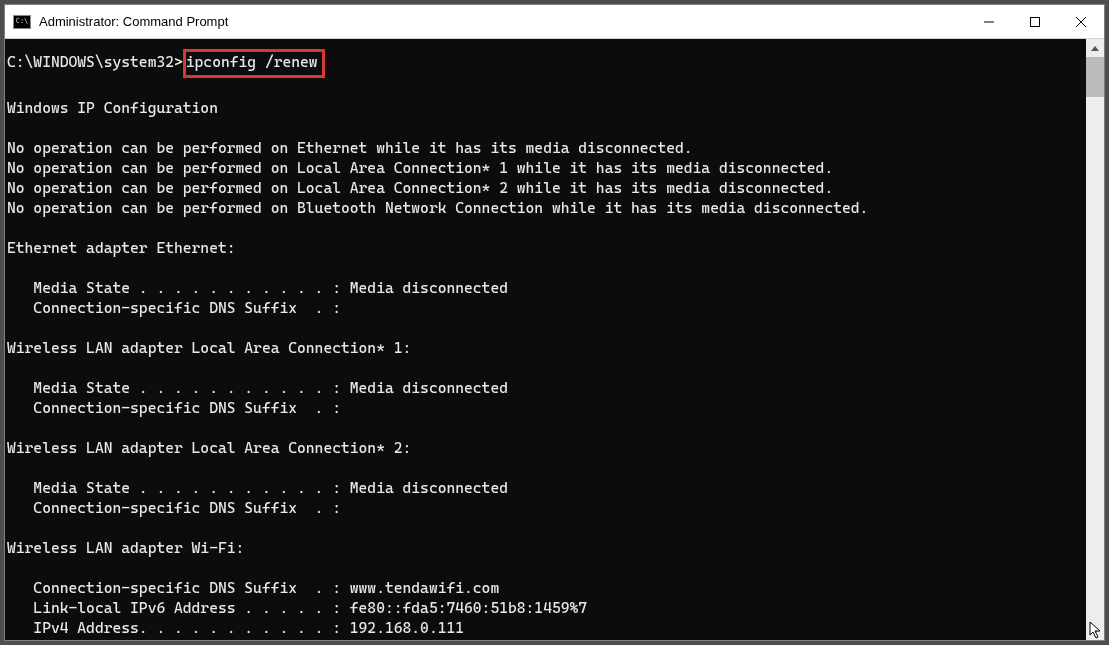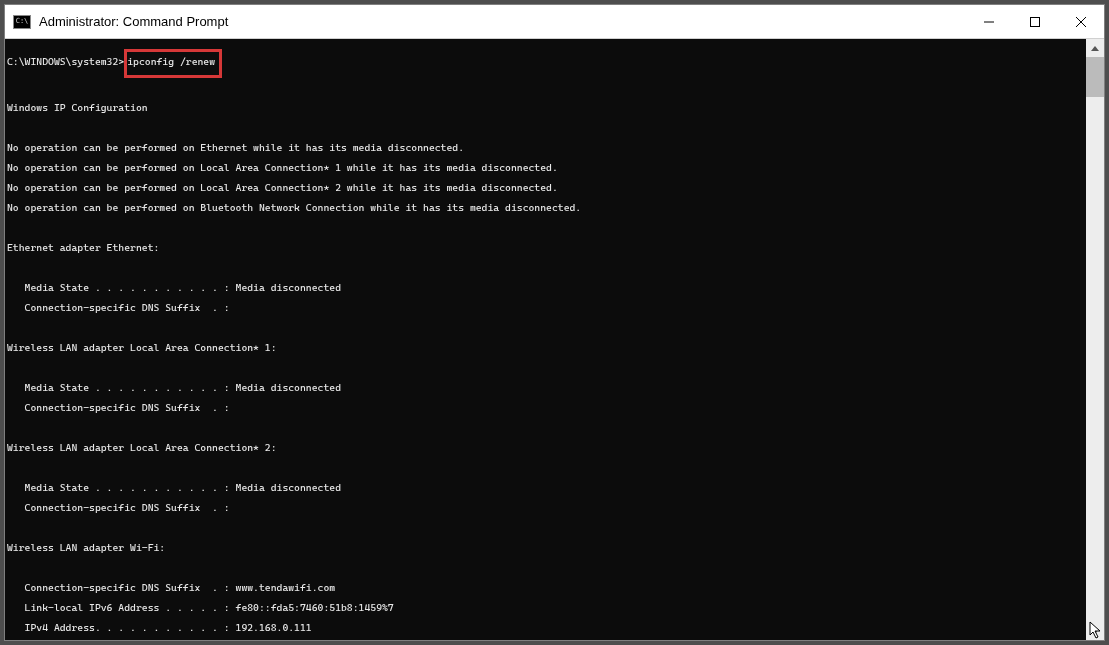--- a/index.html
+++ b/index.html
@@ -79,21 +79,21 @@
     .terminal-container {
       flex: 1;
       background: #0c0c0c;
       position: relative;
       display: flex;
     }
     .terminal {
       flex: 1;
       padding: 10px 9px 0 2px;
       font-family: Consolas, "Cascadia Mono", monospace;
-      font-size: 10px;
+      font-size: 15px;
       line-height: 20px;
       color: #e8e8e8;
       white-space: pre;
       overflow: hidden;
     }
     .prompt-line {
       display: inline;
     }
     .highlight-box {
       border: 3px solid #d63838;

